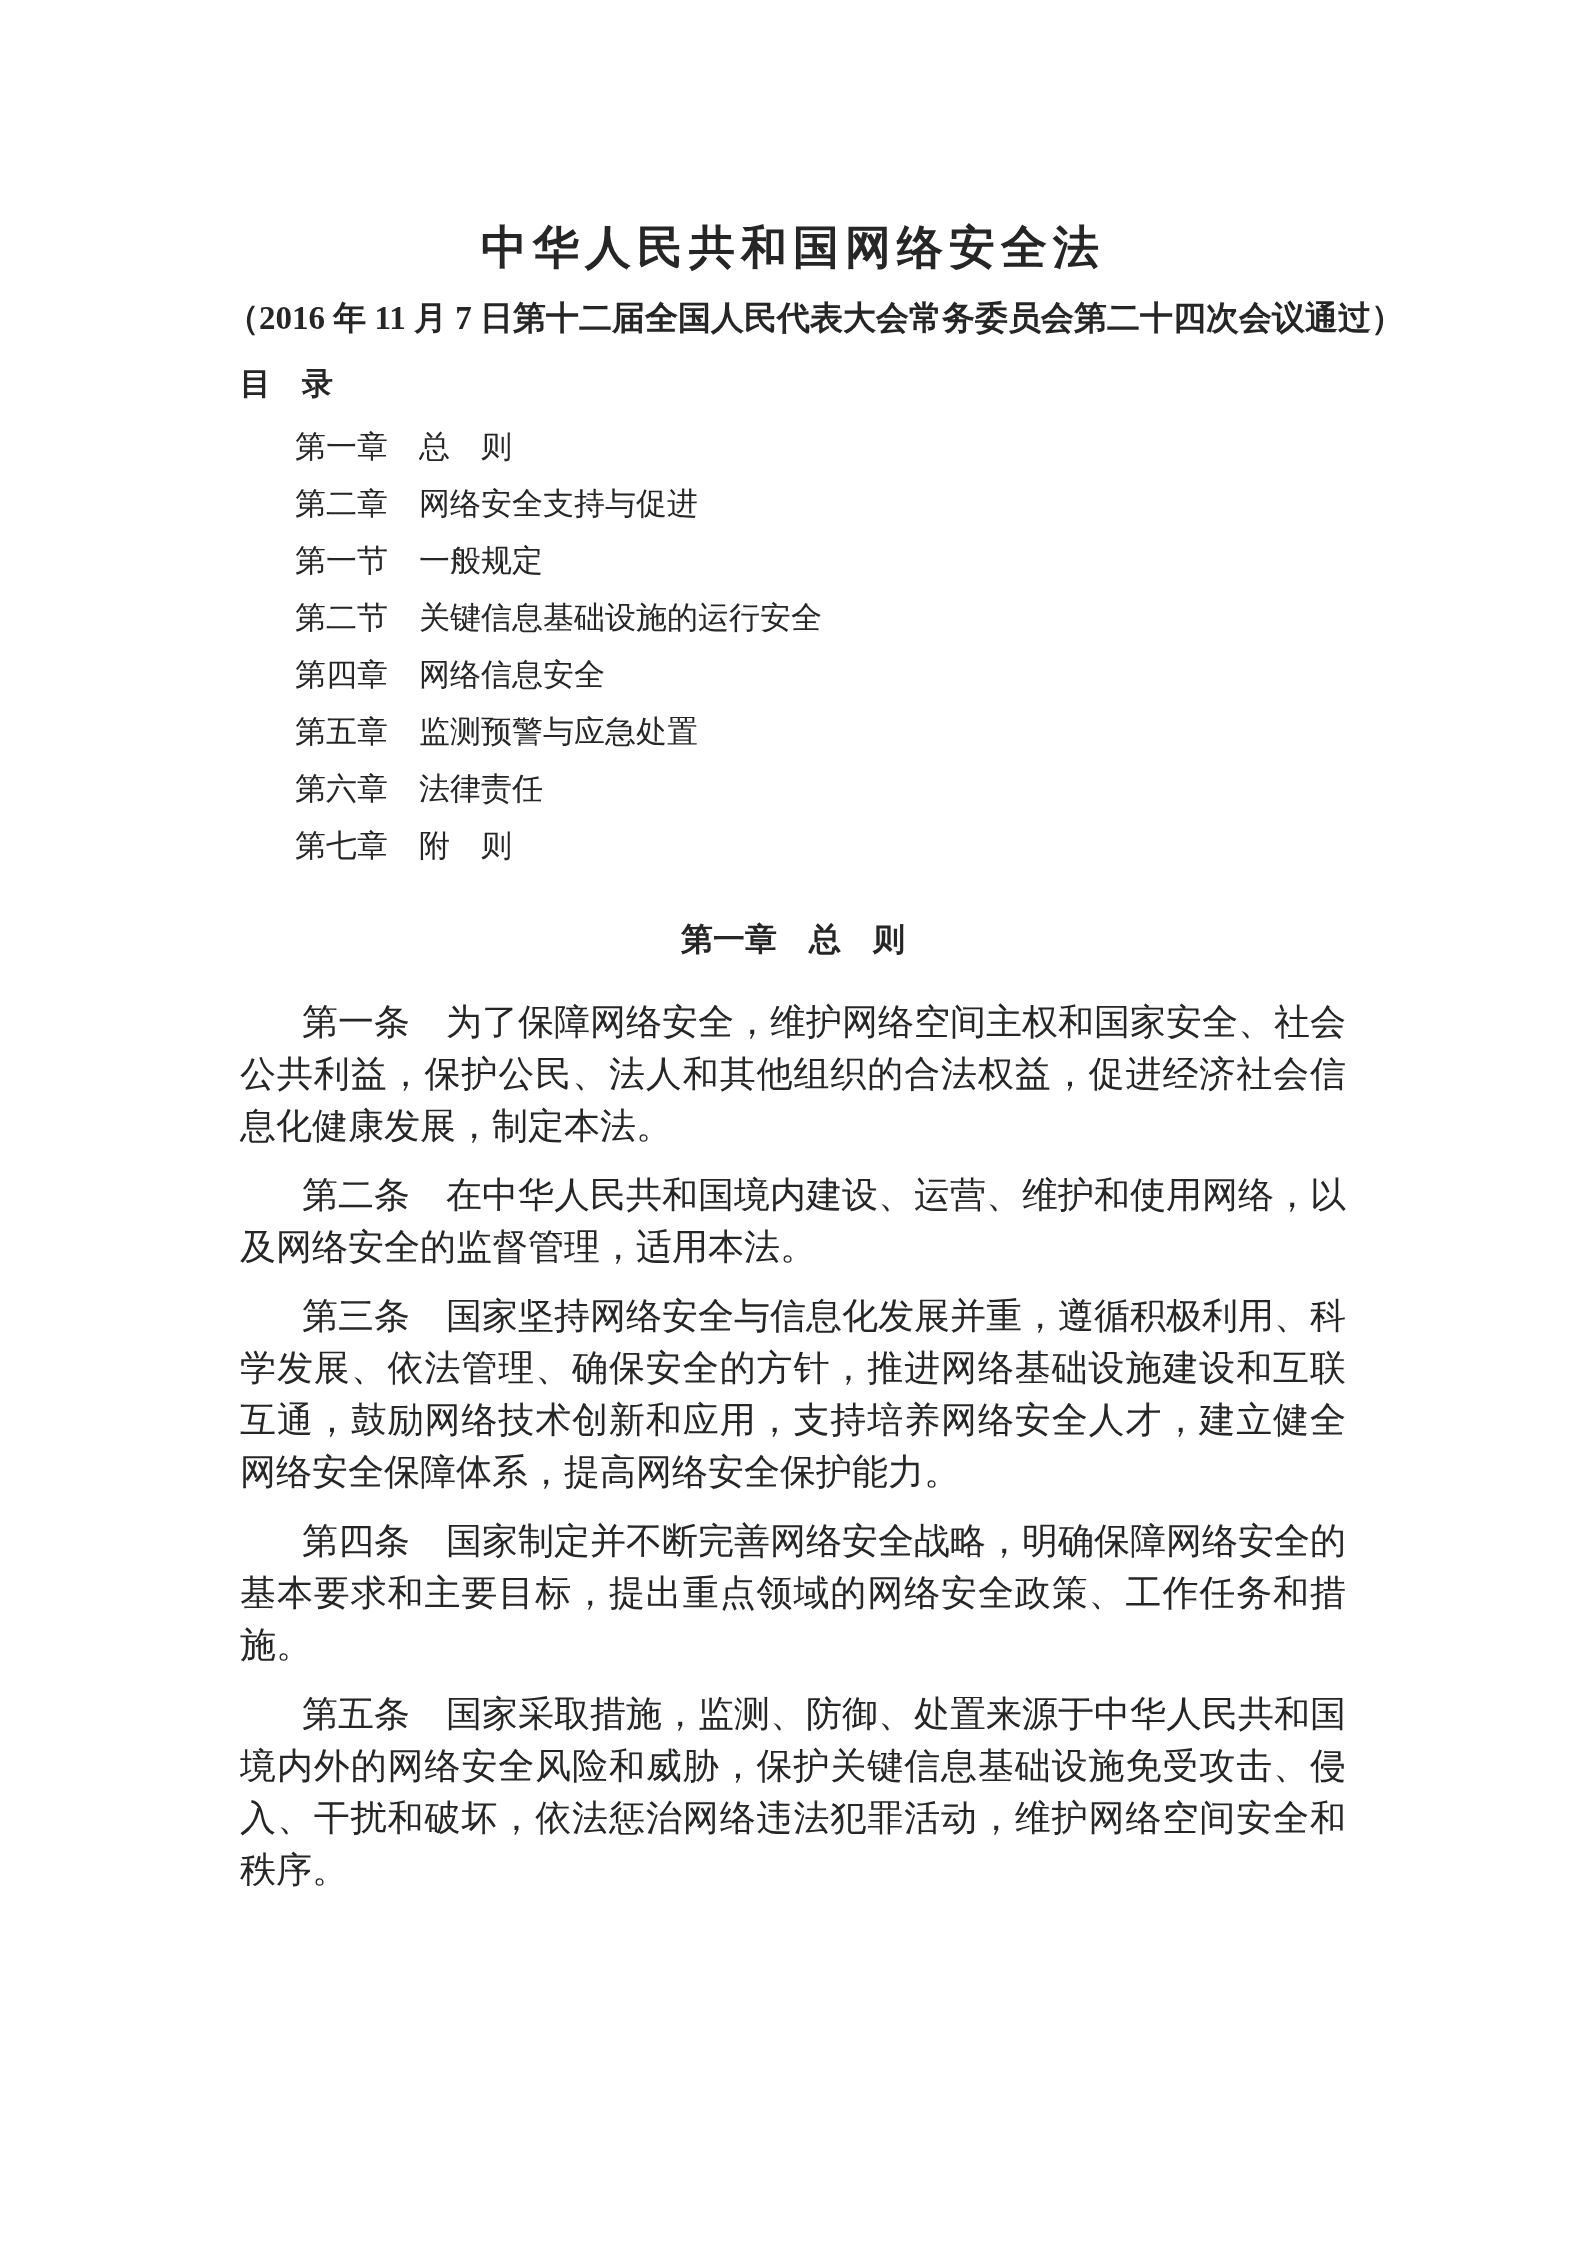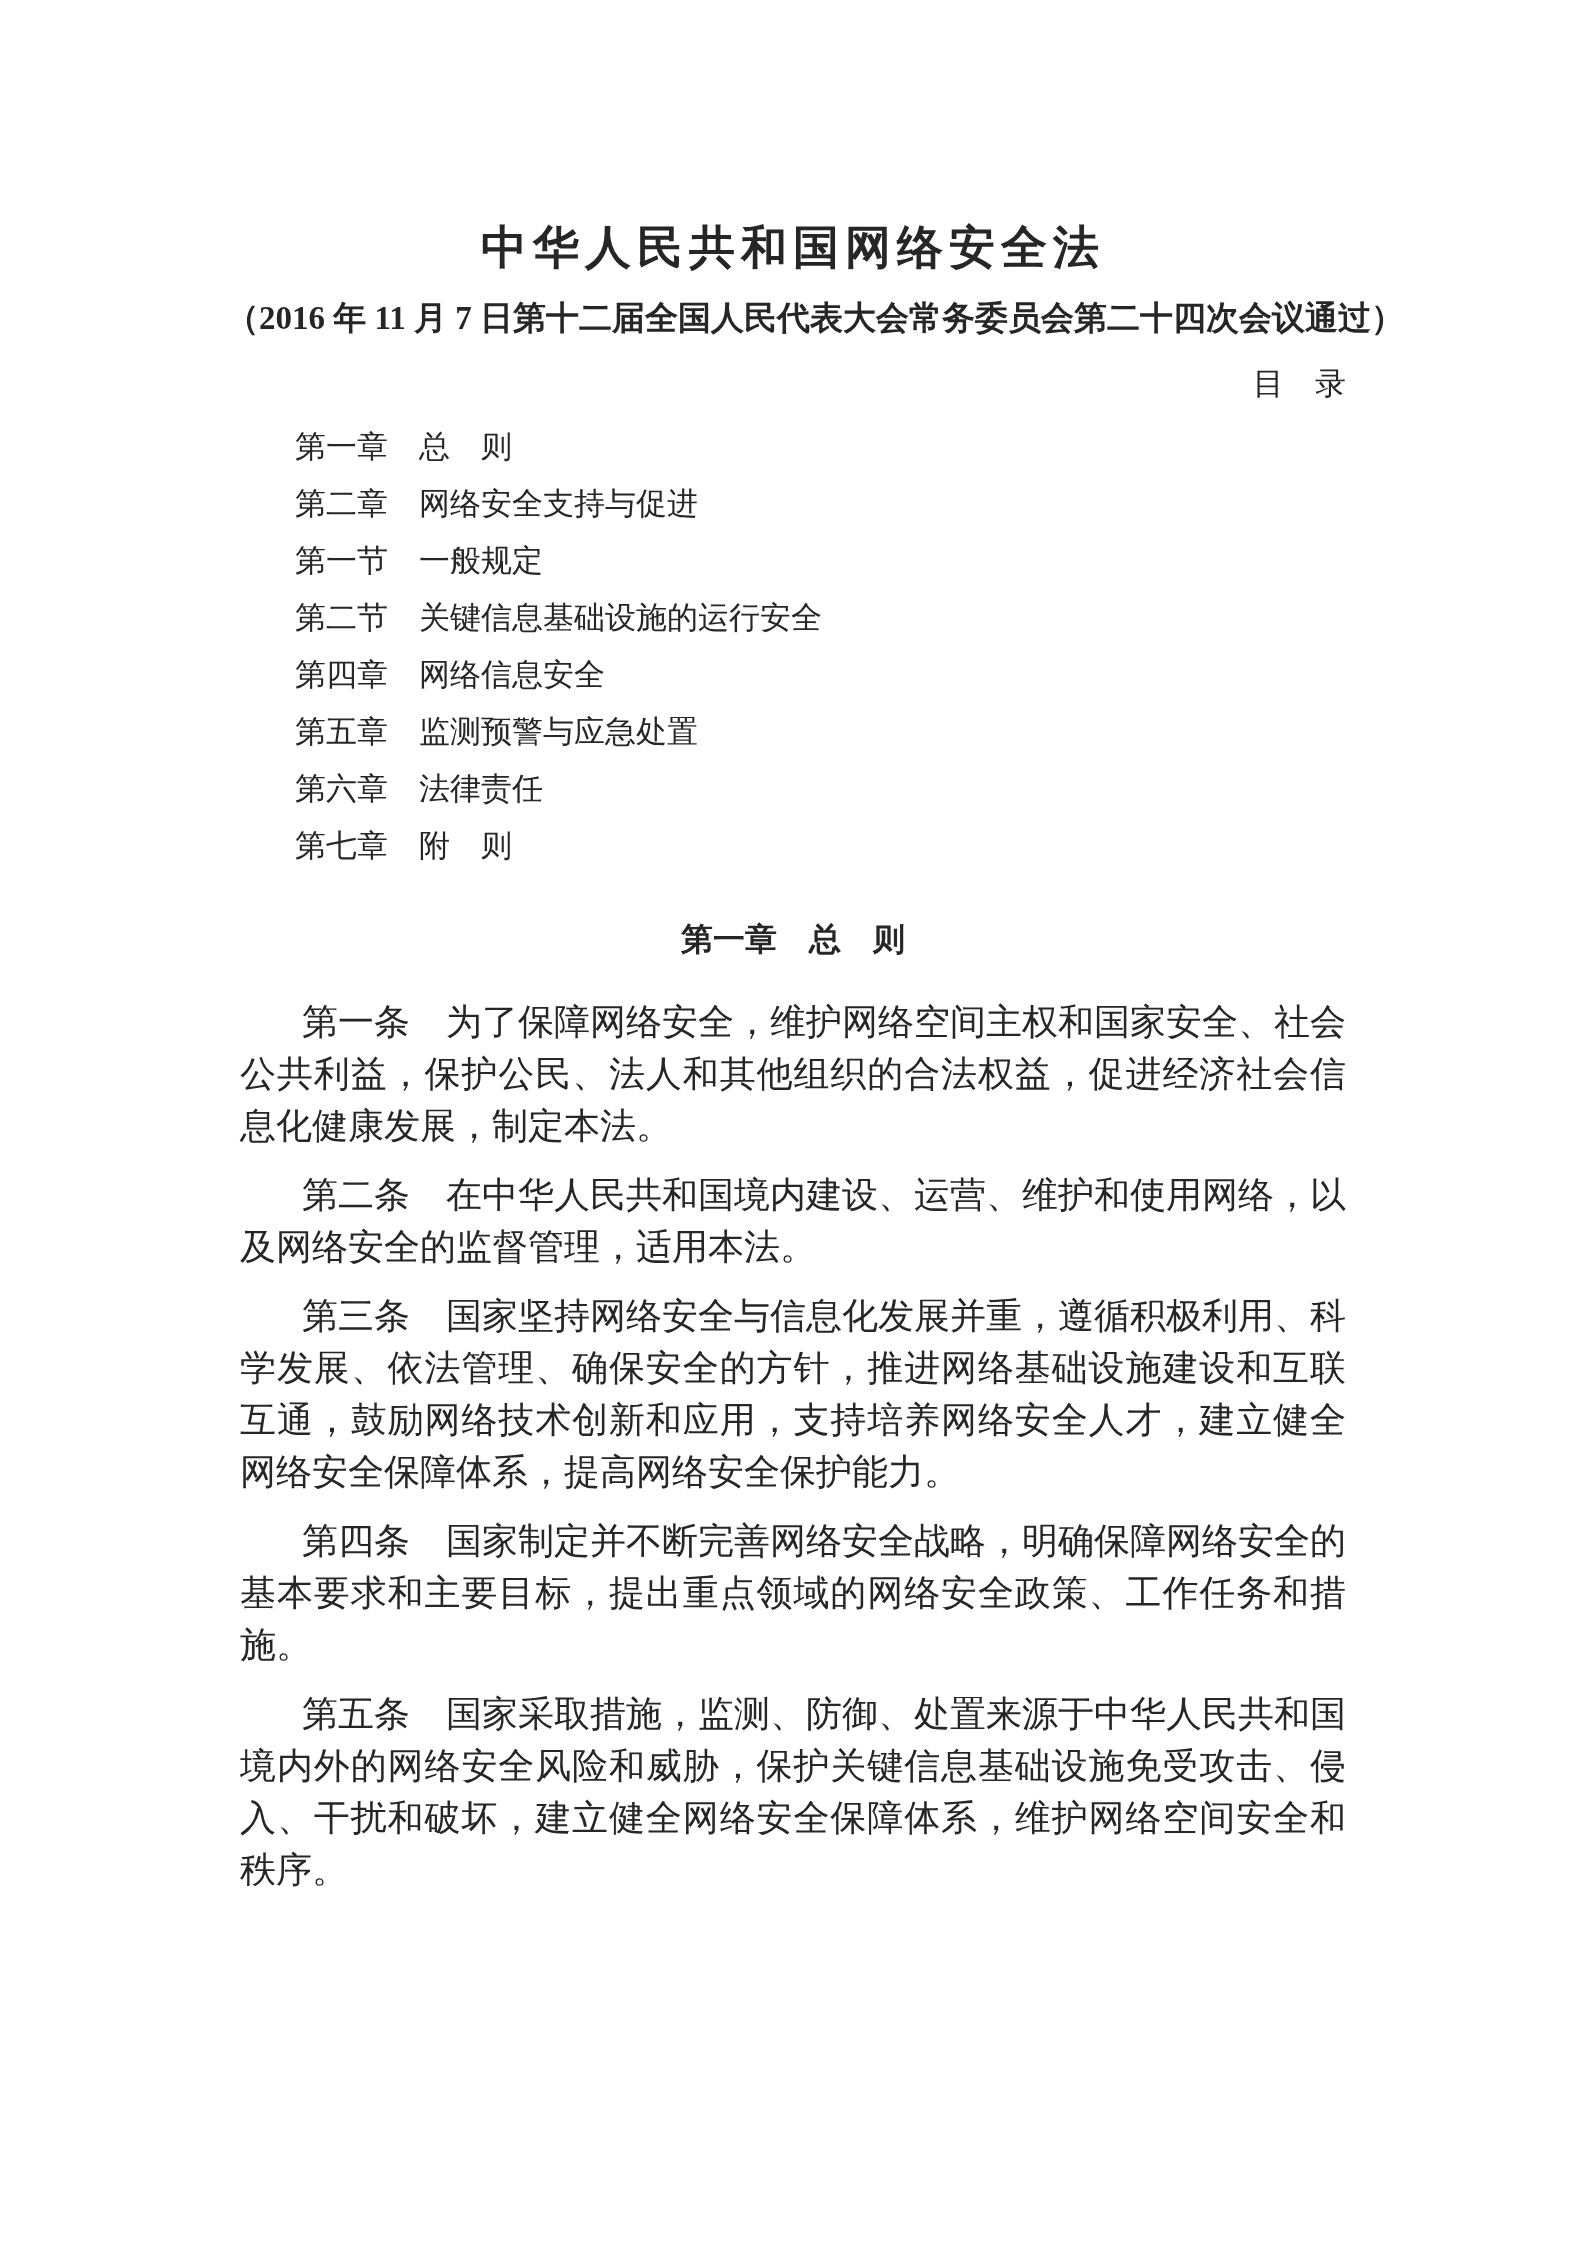--- a/index.html
+++ b/index.html
@@ -36,22 +36,22 @@
     font-size: 33px;
     line-height: 40px;
     font-weight: 700;
     text-align: right;
     white-space: nowrap;
   }
   .toc-heading {
     margin: 28px 0 0;
     font-size: 31px;
     line-height: 36px;
-    font-weight: 400;
-    text-align: right;
+    font-weight: 700;
+    text-align: left;
   }
   .toc {
     margin: 16px 0 0;
     padding: 0;
     list-style: none;
   }
   .toc li {
     font-size: 31px;
     line-height: 57px;
     padding-left: 55px;
@@ -97,16 +97,16 @@
     <li>第七章　附　则</li>
   </ul>
 
   <div class="chapter-heading">第一章　总　则</div>
 
   <div class="articles">
     <p>第一条　为了保障网络安全，维护网络空间主权和国家安全、社会公共利益，保护公民、法人和其他组织的合法权益，促进经济社会信息化健康发展，制定本法。</p>
     <p>第二条　在中华人民共和国境内建设、运营、维护和使用网络，以及网络安全的监督管理，适用本法。</p>
     <p>第三条　国家坚持网络安全与信息化发展并重，遵循积极利用、科学发展、依法管理、确保安全的方针，推进网络基础设施建设和互联互通，鼓励网络技术创新和应用，支持培养网络安全人才，建立健全网络安全保障体系，提高网络安全保护能力。</p>
     <p>第四条　国家制定并不断完善网络安全战略，明确保障网络安全的基本要求和主要目标，提出重点领域的网络安全政策、工作任务和措施。</p>
-    <p>第五条　国家采取措施，监测、防御、处置来源于中华人民共和国境内外的网络安全风险和威胁，保护关键信息基础设施免受攻击、侵入、干扰和破坏，建立健全网络安全保障体系，维护网络空间安全和秩序。</p>
+    <p>第五条　国家采取措施，监测、防御、处置来源于中华人民共和国境内外的网络安全风险和威胁，保护关键信息基础设施免受攻击、侵入、干扰和破坏，依法惩治网络违法犯罪活动，维护网络空间安全和秩序。</p>
   </div>
 
 </div>
 
 </body></html>

